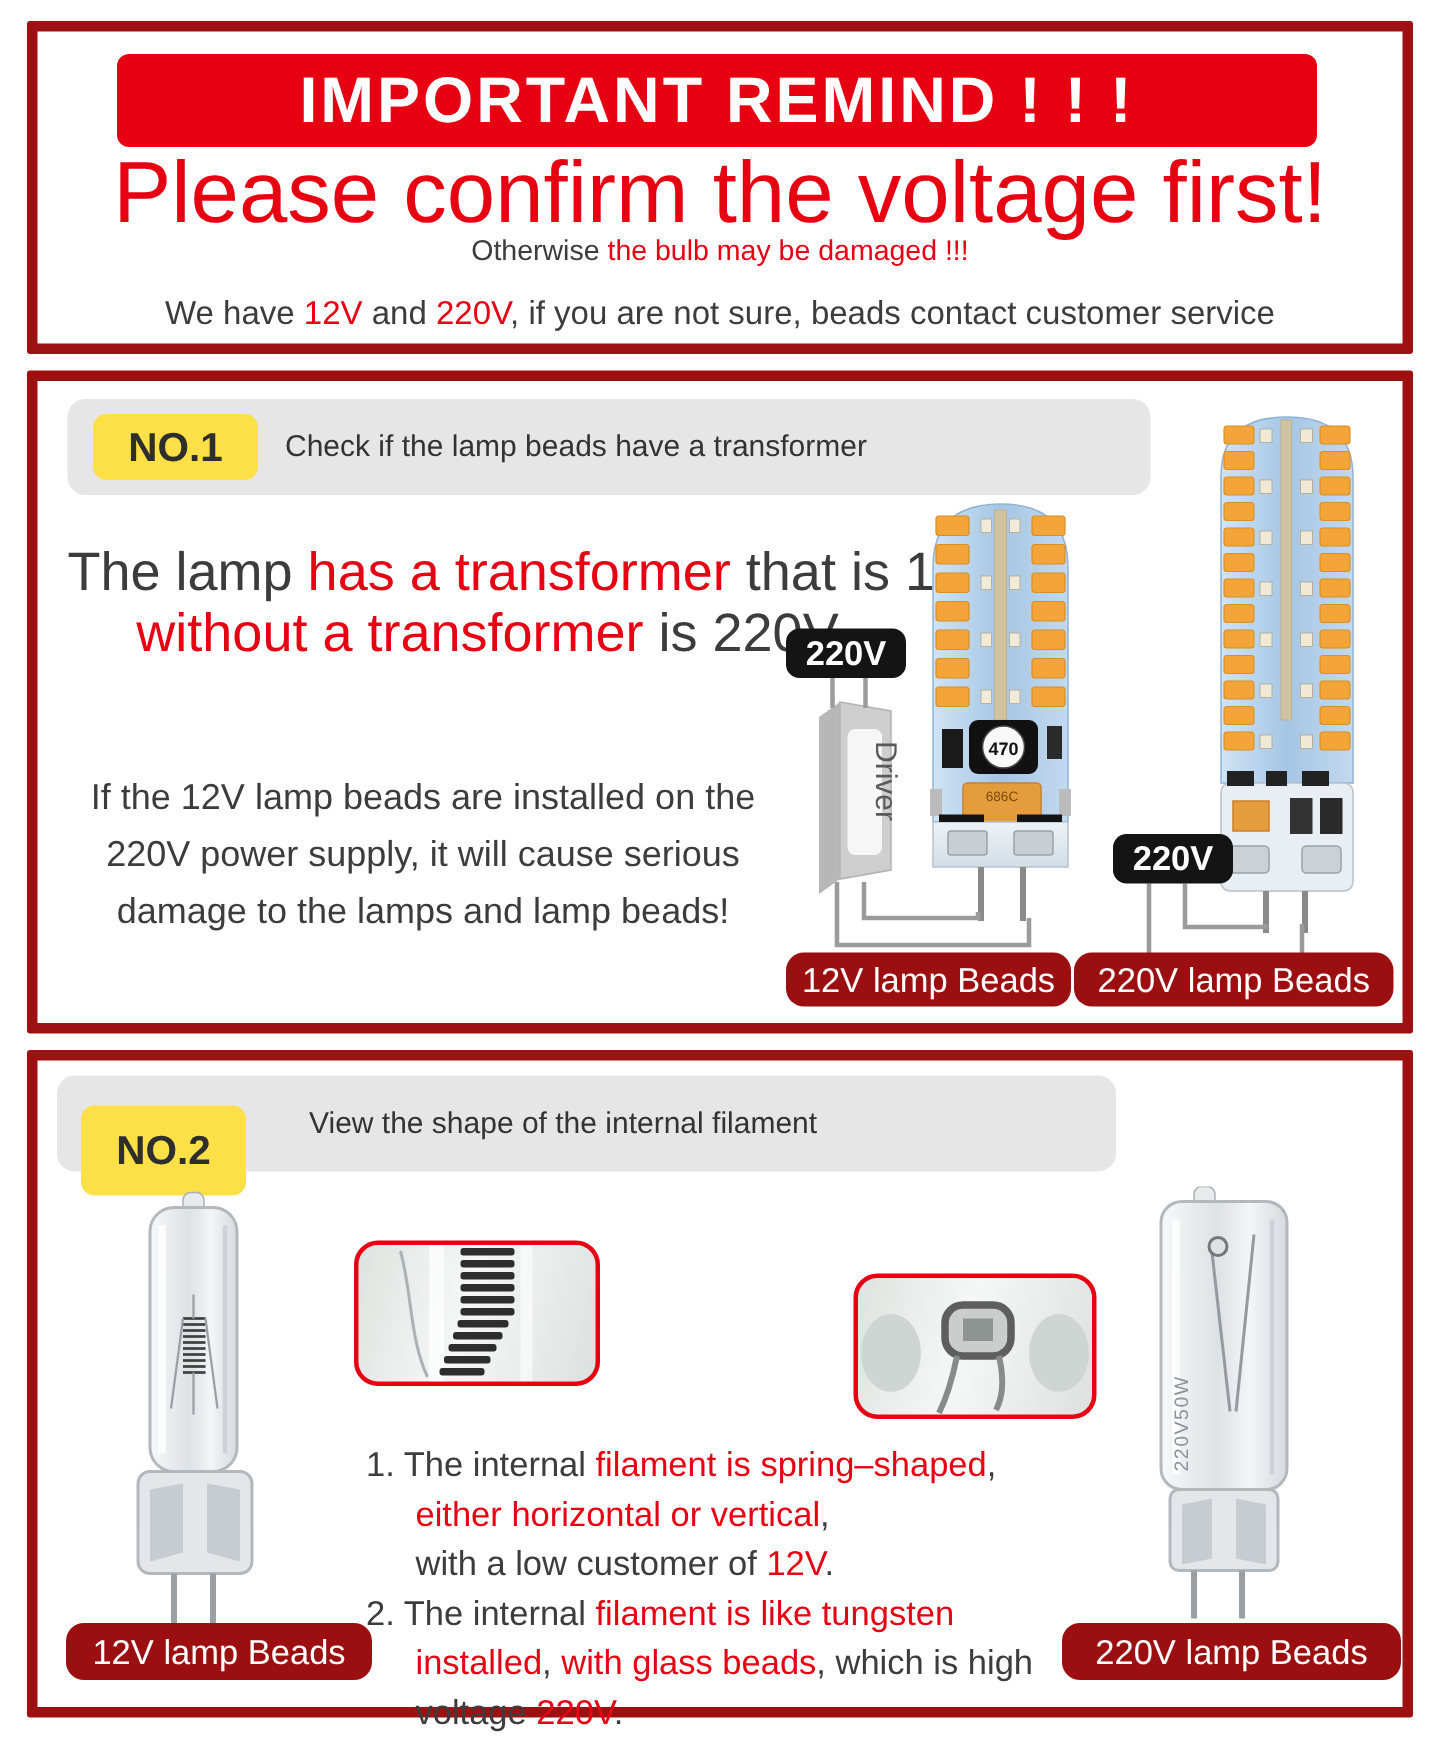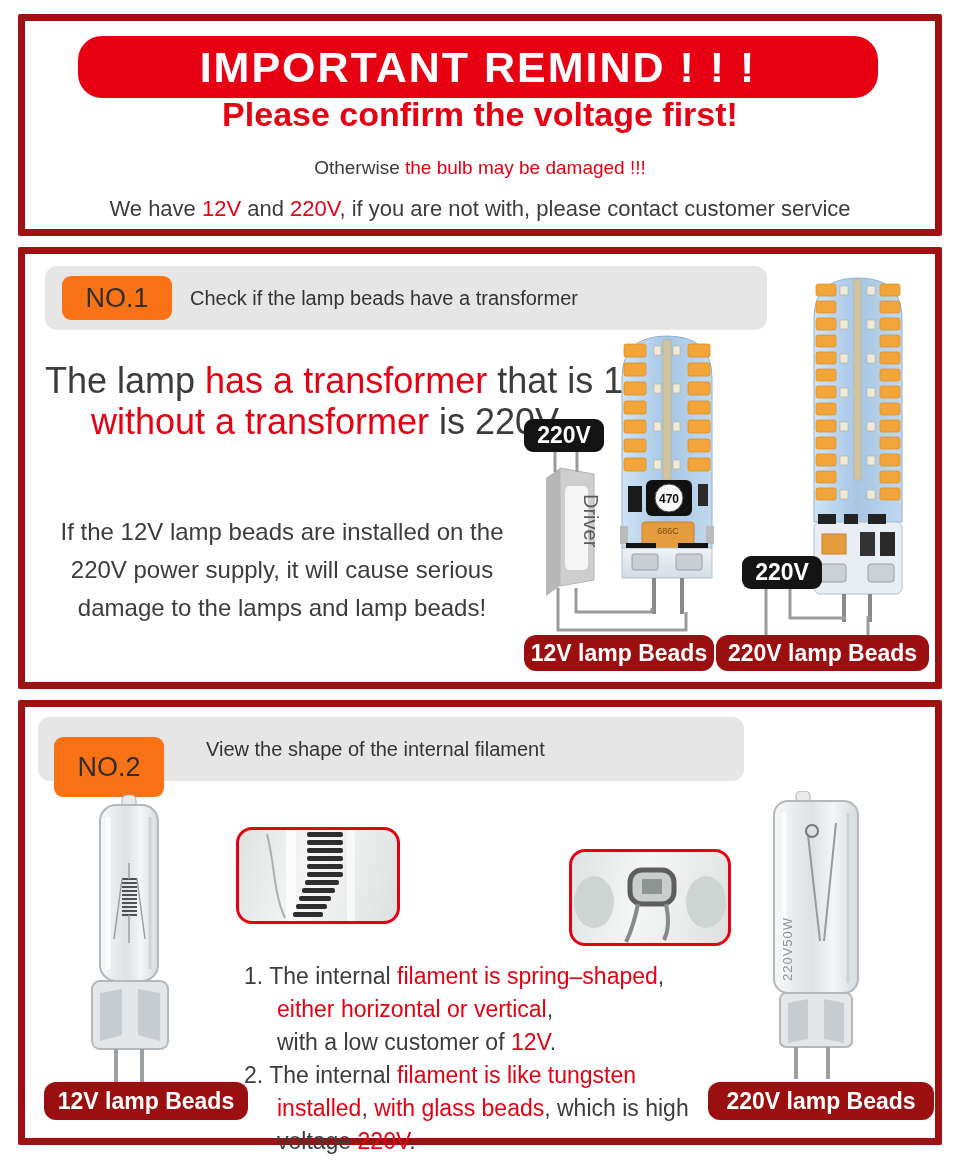--- a/index.html
+++ b/index.html
@@ -12,33 +12,33 @@
   }
   *{margin:0;padding:0;box-sizing:border-box}
   html,body{background:#fff}
   #page{position:relative;width:960px;height:1162px;background:#fff;overflow:hidden;
         font-family:"Liberation Sans",sans-serif;color:var(--dark)}
   .abs{position:absolute}
   .framebox{position:absolute;border:7px solid var(--maroon);background:#fff;border-radius:2px}
   .center{text-align:center}
   .red{color:var(--red)}
   .dk{color:var(--dark)}
-  .banner{background:var(--red);border-radius:24px;color:#fff;font-weight:bold;font-size:43px;
+  .banner{background:var(--red);border-radius:8px;color:#fff;font-weight:bold;font-size:43px;
           letter-spacing:2px;display:flex;align-items:center;justify-content:center;white-space:nowrap}
-  .title{font-size:34px;font-weight:bold;color:var(--red);white-space:nowrap}
+  .title{font-size:58px;font-weight:normal;color:var(--red);white-space:nowrap}
   .sub{font-size:19px;white-space:nowrap}
   .note{font-size:22px;white-space:nowrap}
   .graybar{background:var(--graybar);border-radius:12px}
-  .chip{background:#f97316;border-radius:9px;display:flex;align-items:center;justify-content:center;
-        font-weight:normal;font-size:27px;color:#2e2e2e}
+  .chip{background:#fde047;border-radius:9px;display:flex;align-items:center;justify-content:center;
+        font-weight:bold;font-size:27px;color:#2e2e2e}
   .heading{font-size:20px;color:#333;line-height:64px;white-space:nowrap}
   .lead{font-size:36px;line-height:41px;white-space:nowrap}
   .vbadge{background:#141414;color:#fff;font-weight:bold;font-size:23px;border-radius:9px;
           display:flex;align-items:center;justify-content:center}
-  .mbadge{background:var(--badge);color:#fff;font-weight:bold;font-size:23px;border-radius:12px;
+  .mbadge{background:var(--badge);color:#fff;font-weight:normal;font-size:23px;border-radius:12px;
           display:flex;align-items:center;justify-content:center;white-space:nowrap}
   .warn{font-size:24px;line-height:38px;color:var(--dark)}
   .callout{position:absolute;border:3px solid var(--red);border-radius:16px;
            background:linear-gradient(105deg,#dde3e0,#f5f7f6 45%,#dce1df);overflow:hidden}
   .list{font-size:23px;line-height:33px;white-space:nowrap}
   .ind{padding-left:33px}
   svg{display:block}
 </style>
 </head>
 <body>
@@ -49,21 +49,21 @@
 
   <div class="abs banner" style="left:78px;top:36px;width:800px;height:62px">IMPORTANT REMIND ! ! !</div>
 
   <div class="abs title center" style="left:30px;top:95px;width:900px">Please confirm the voltage first!</div>
 
   <div class="abs sub center" style="left:30px;top:157px;width:900px">
     <span class="dk">Otherwise </span><span class="red">the bulb may be damaged !!!</span>
   </div>
 
   <div class="abs note center" style="left:30px;top:196px;width:900px">
-    <span class="dk">We have </span><span class="red">12V</span><span class="dk"> and </span><span class="red">220V</span><span class="dk">, if you are not with, please contact customer service</span>
+    <span class="dk">We have </span><span class="red">12V</span><span class="dk"> and </span><span class="red">220V</span><span class="dk">, if you are not sure, beads contact customer service</span>
   </div>
 
   <div class="framebox" style="left:18px;top:247px;width:924px;height:442px"></div>
 
   <div class="abs graybar" style="left:45px;top:266px;width:722px;height:64px"></div>
   <div class="abs chip" style="left:62px;top:276px;width:110px;height:44px">NO.1</div>
   <div class="abs heading" style="left:190px;top:266px;height:64px">Check if the lamp beads have a transformer</div>
 
   <div class="abs lead center" style="left:45px;top:360px;width:560px">
     <div>

